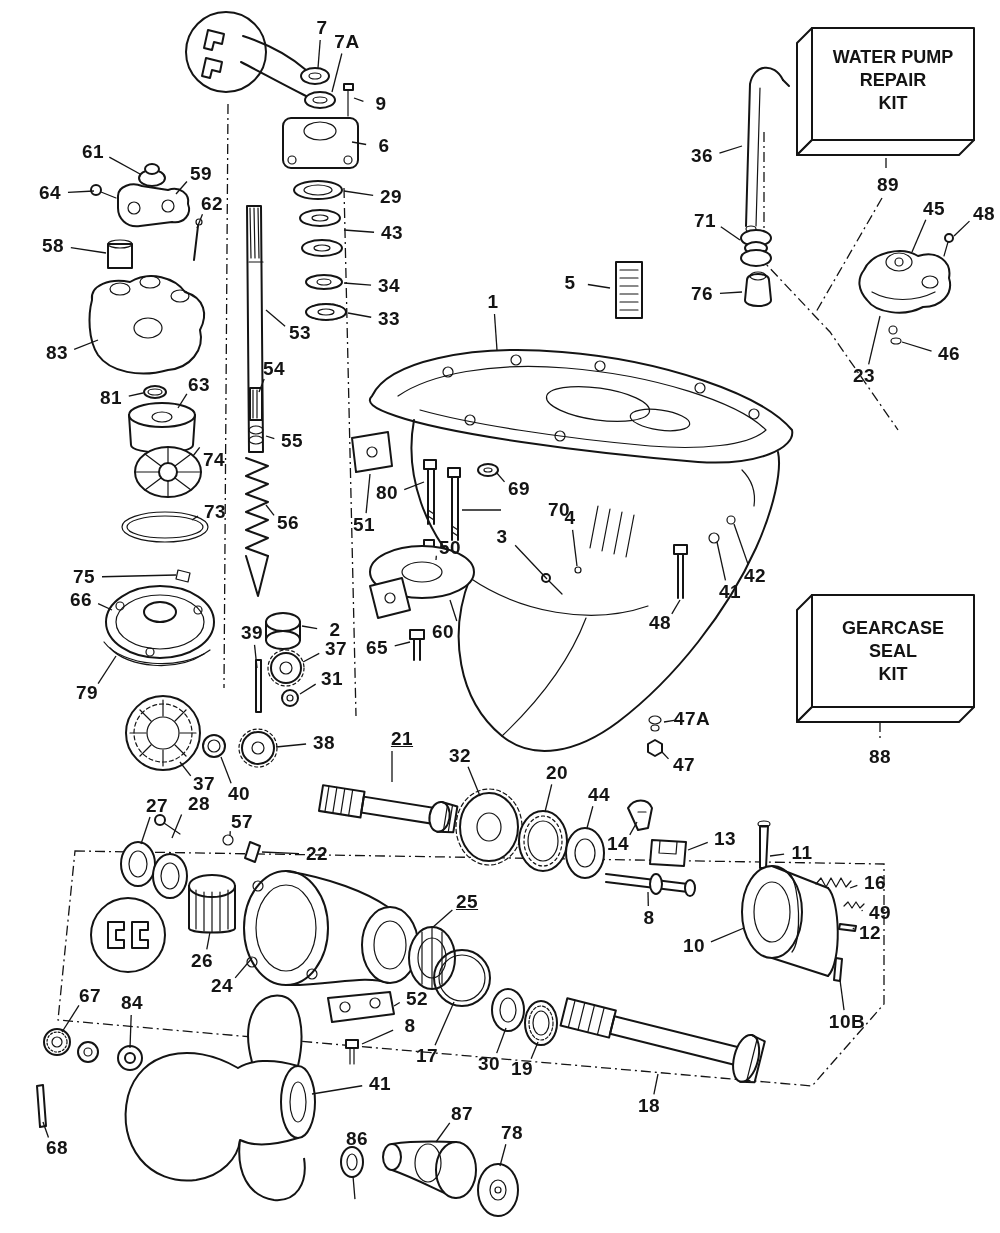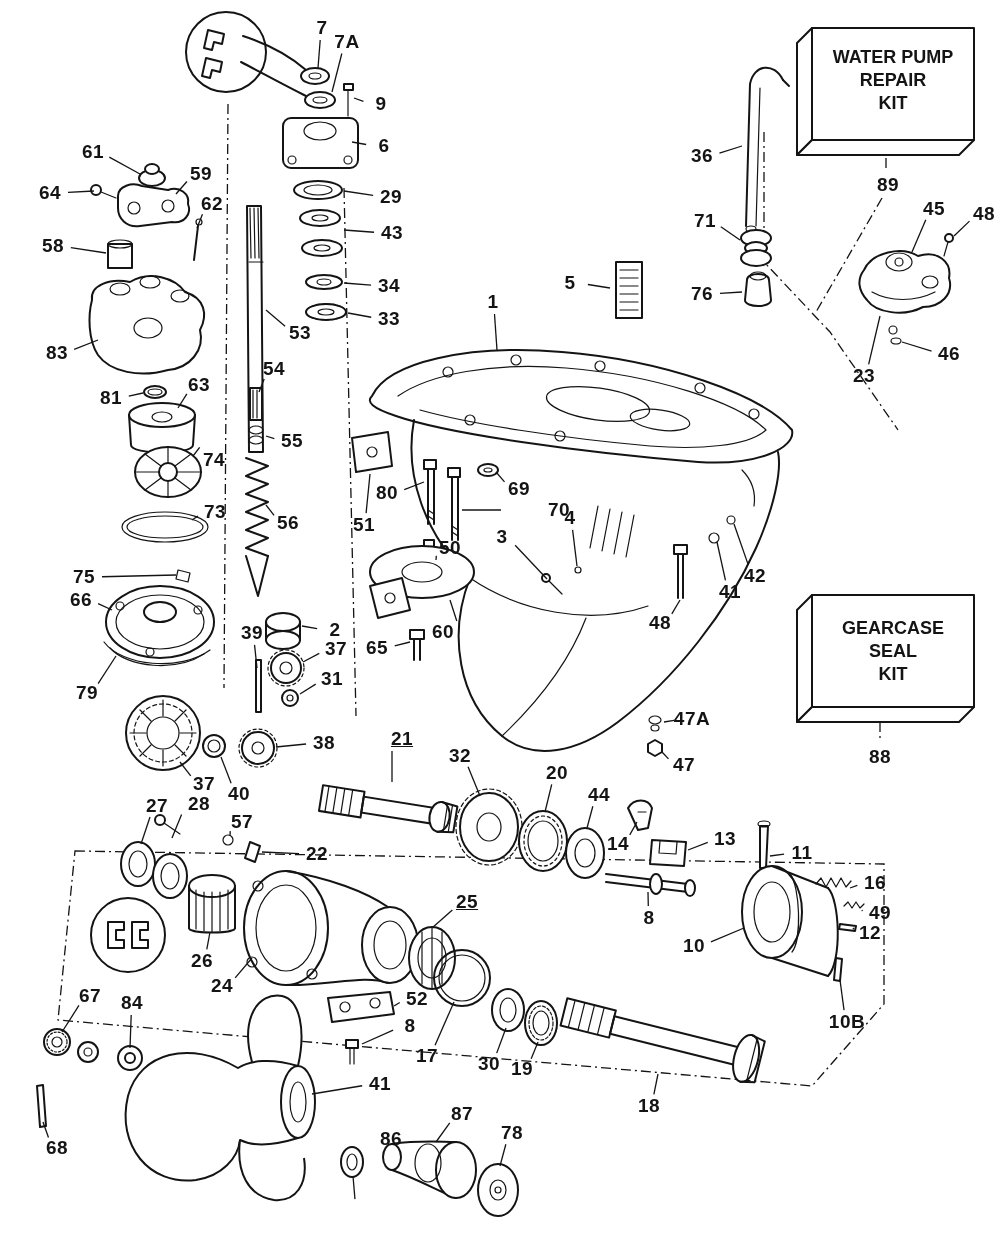--- a/index.html
+++ b/index.html
@@ -532,21 +532,21 @@
       <span class="callout" style="left: 417px; top: 999px;">52</span>
       <span class="callout" style="left: 410px; top: 1026px;">8</span>
       <span class="callout" style="left: 427px; top: 1056px;">17</span>
       <span class="callout" style="left: 489px; top: 1064px;">30</span>
       <span class="callout" style="left: 522px; top: 1069px;">19</span>
       <span class="callout" style="left: 649px; top: 1106px;">18</span>
       <span class="callout" style="left: 90px; top: 996px;">67</span>
       <span class="callout" style="left: 132px; top: 1003px;">84</span>
       <span class="callout" style="left: 57px; top: 1148px;">68</span>
       <span class="callout" style="left: 380px; top: 1084px;">41</span>
-      <span class="callout" style="left: 357px; top: 1139px; margin-left: 34px;">86</span>
+      <span class="callout" style="left: 357px; top: 1139px;">86</span>
       <span class="callout" style="left: 462px; top: 1114px;">87</span>
       <span class="callout" style="left: 512px; top: 1133px;">78</span>
       <span class="callout" style="left: 702px; top: 156px;">36</span>
       <span class="callout" style="left: 705px; top: 221px;">71</span>
       <span class="callout" style="left: 702px; top: 294px;">76</span>
       <span class="callout" style="left: 888px; top: 185px;">89</span>
       <span class="callout" style="left: 934px; top: 209px;">45</span>
       <span class="callout" style="left: 984px; top: 214px;">48</span>
       <span class="callout" style="left: 864px; top: 376px;">23</span>
       <span class="callout" style="left: 949px; top: 354px;">46</span>

